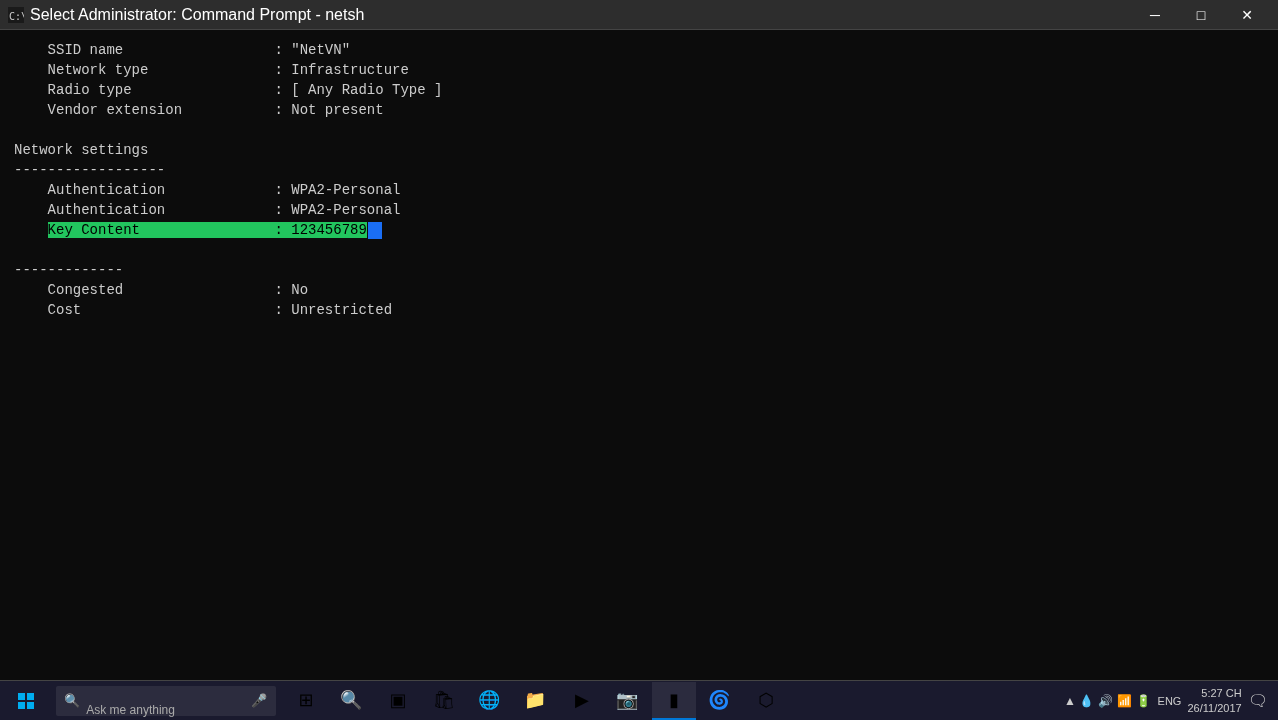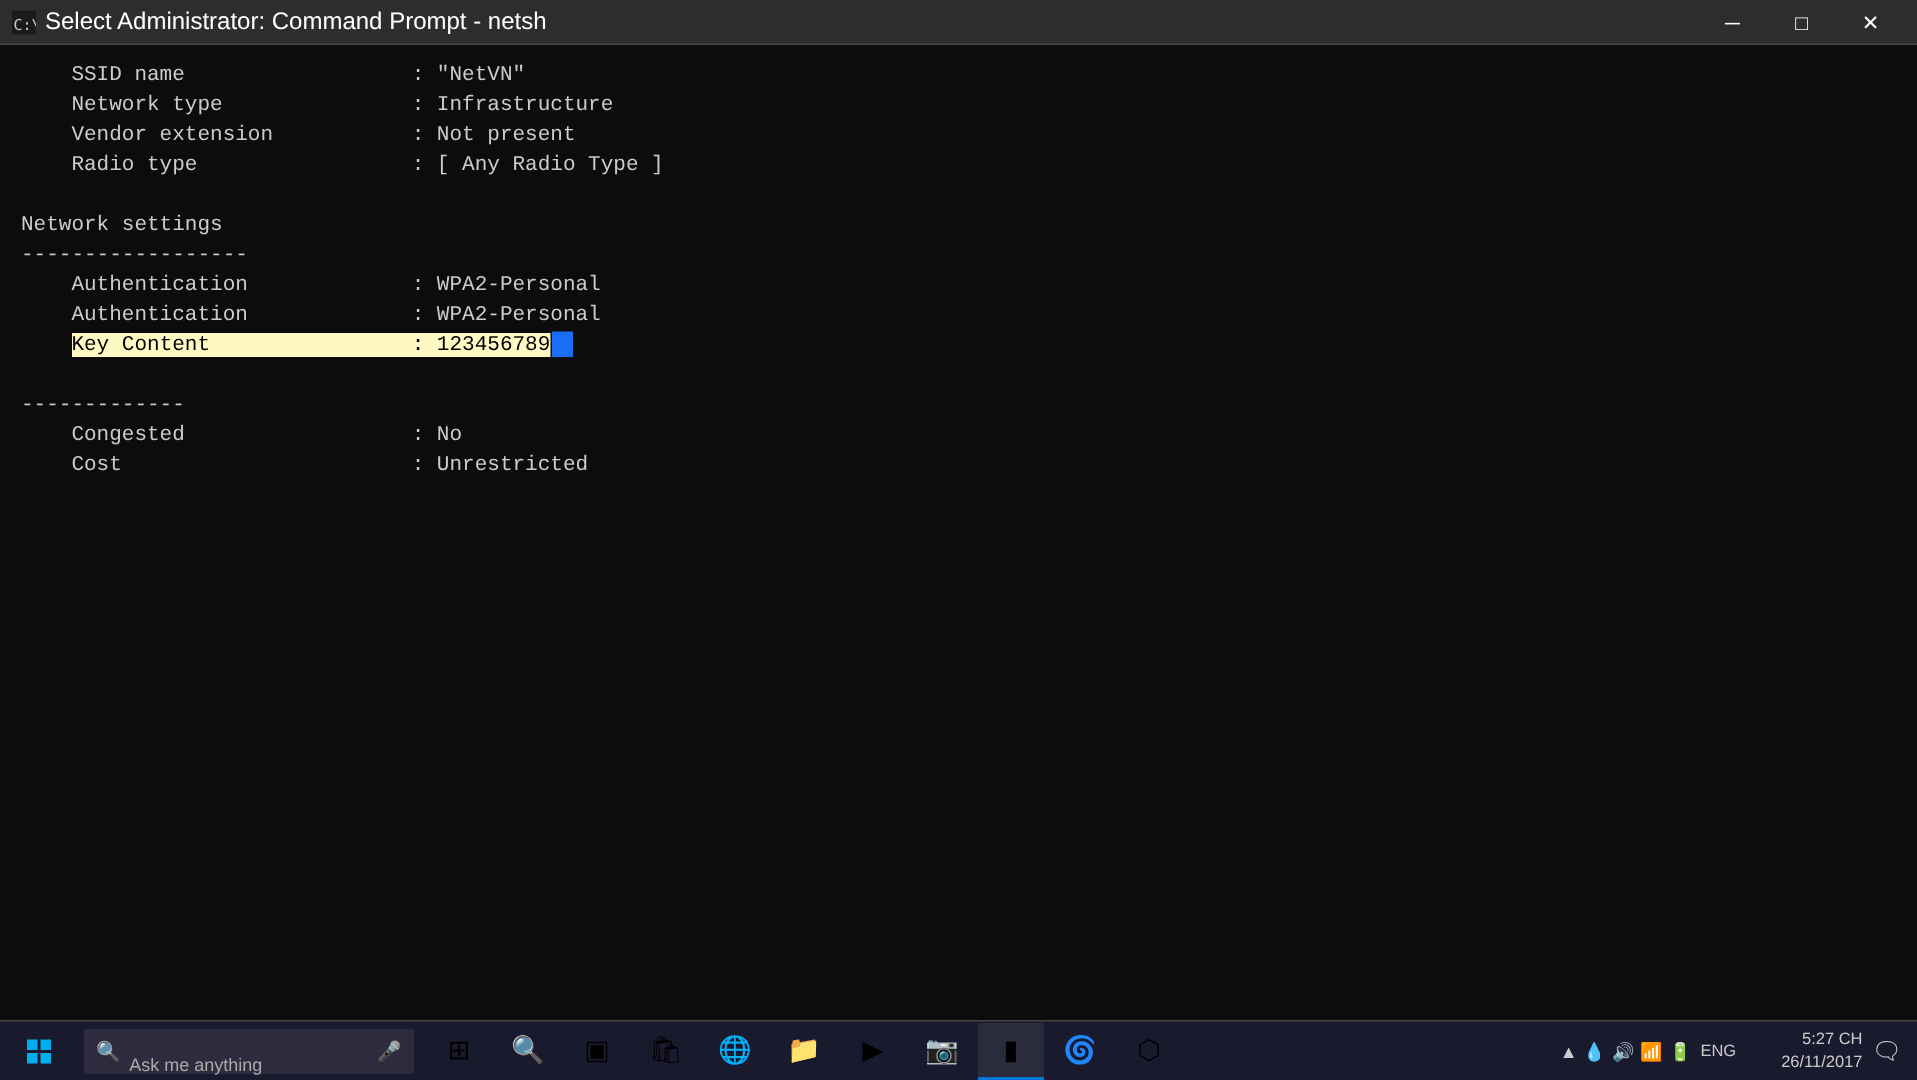--- a/index.html
+++ b/index.html
@@ -169,21 +169,20 @@
     }
 
     .taskbar-time {
       color: #cccccc;
       font-size: 11px;
       text-align: right;
     }
 
     .taskbar-time div {
       line-height: 1.3;
-      margin-left: 24px;
     }
 
     .taskbar-lang {
       color: #cccccc;
       font-size: 11px;
     }
   </style>
 </head>
 <body>
 
@@ -200,28 +199,28 @@
   <div class="titlebar-controls">
     <button class="titlebar-btn">─</button>
     <button class="titlebar-btn">□</button>
     <button class="titlebar-btn close">✕</button>
   </div>
 </div>
 
 <div class="terminal" id="terminal-body">
 <span class="term-line">    SSID name                  : "NetVN"</span>
     <span class="term-line">    Network type               : Infrastructure</span>
+    <span class="term-line">    Radio type                 : [ Any Radio Type ]</span>
     <span class="term-line">    Vendor extension           : Not present</span>
-    <span class="term-line">    Radio type                 : [ Any Radio Type ]</span>
     <span class="term-line">&nbsp;</span>
     <span class="term-line">Network settings</span>
     <span class="term-line">------------------</span>
     <span class="term-line">    Authentication             : WPA2-Personal</span>
     <span class="term-line">    Authentication             : WPA2-Personal</span>
-    <span class="term-line" style="display: block; height: 20px; line-height: 20px; white-space: pre;">    <span style="background: #fef9c3; color: rgb(0, 0, 0);">Key Content                : 123456789</span><span style="display: inline-block; width: 14px; height: 17px; background: rgb(26, 110, 245); vertical-align: middle; margin-left: 1px;"></span></span>
+    <span class="term-line" style="display: block; height: 20px; line-height: 20px; white-space: pre;">    <span style="background: #22c55e; color: rgb(0, 0, 0);">Key Content                : 123456789</span><span style="display: inline-block; width: 14px; height: 17px; background: rgb(26, 110, 245); vertical-align: middle; margin-left: 1px;"></span></span>
     <span class="term-line">&nbsp;</span>
     <span class="term-line">-------------</span>
     <span class="term-line">    Congested                  : No</span>
     <span class="term-line">    Cost                       : Unrestricted</span>
   </div>
 
 <div class="taskbar">
   <button class="taskbar-start">
     <svg viewBox="0 0 20 20" fill="none">
       <rect x="2" y="2" width="7" height="7" fill="#00adef"></rect>

